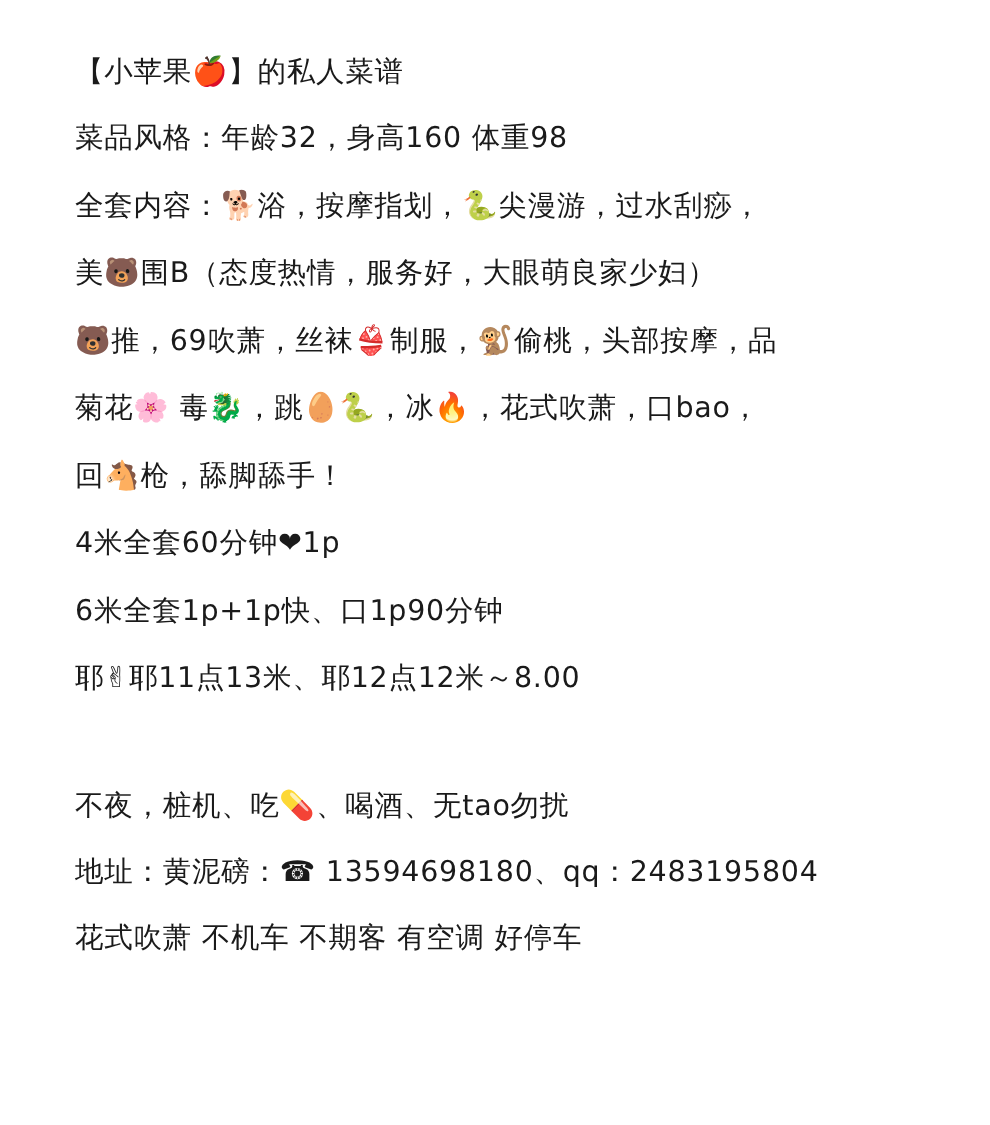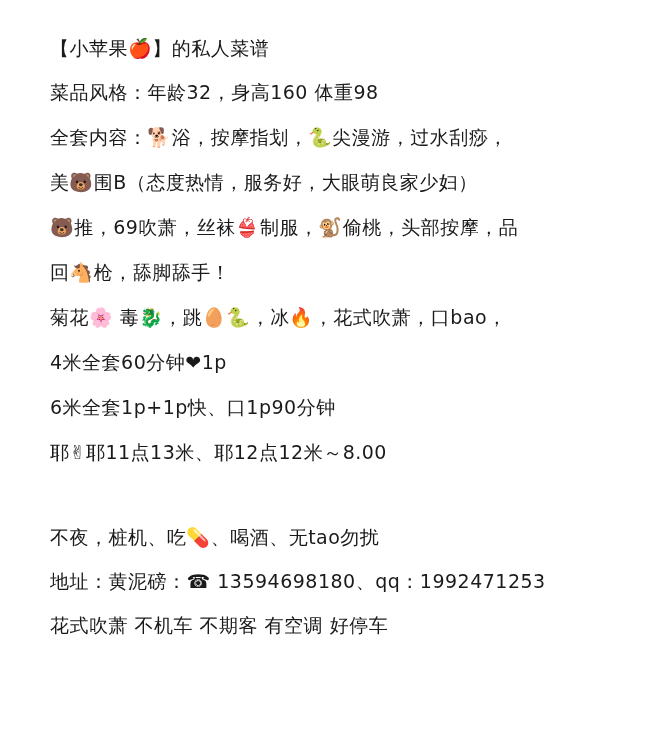--- a/index.html
+++ b/index.html
@@ -41,25 +41,25 @@
 <body>
 
 <div id="doc">
 
   <div class="line first">【小苹果🍎】的私人菜谱</div>
 
   <div class="line">菜品风格：年龄32，身高160 体重98</div>
   <div class="line">全套内容：🐕浴，按摩指划，🐍尖漫游，过水刮痧，</div>
   <div class="line">美🐻围B（态度热情，服务好，大眼萌良家少妇）</div>
   <div class="line">🐻推，69吹萧，丝袜👙制服，🐒偷桃，头部按摩，品</div>
+  <div class="line">菊花🌸 毒🐉，跳🥚🐍，冰🔥，花式吹萧，口bao，</div>
   <div class="line">回🐴枪，舔脚舔手！</div>
-  <div class="line">菊花🌸 毒🐉，跳🥚🐍，冰🔥，花式吹萧，口bao，</div>
   <div class="line">4米全套60分钟❤1p</div>
   <div class="line">6米全套1p+1p快、口1p90分钟</div>
   <div class="line">耶✌耶11点13米、耶12点12米～8.00</div>
 
   <div class="spacer"></div>
 
   <div class="line tight">不夜，桩机、吃💊、喝酒、无tao勿扰</div>
-  <div class="line tight">地址：黄泥磅：☎ 13594698180、qq：1992471253</div>
+  <div class="line tight">地址：黄泥磅：☎ 13594698180、qq：2483195804</div>
   <div class="line tight">花式吹萧 不机车 不期客 有空调 好停车</div>
 
 </div>
 
 </body></html>

